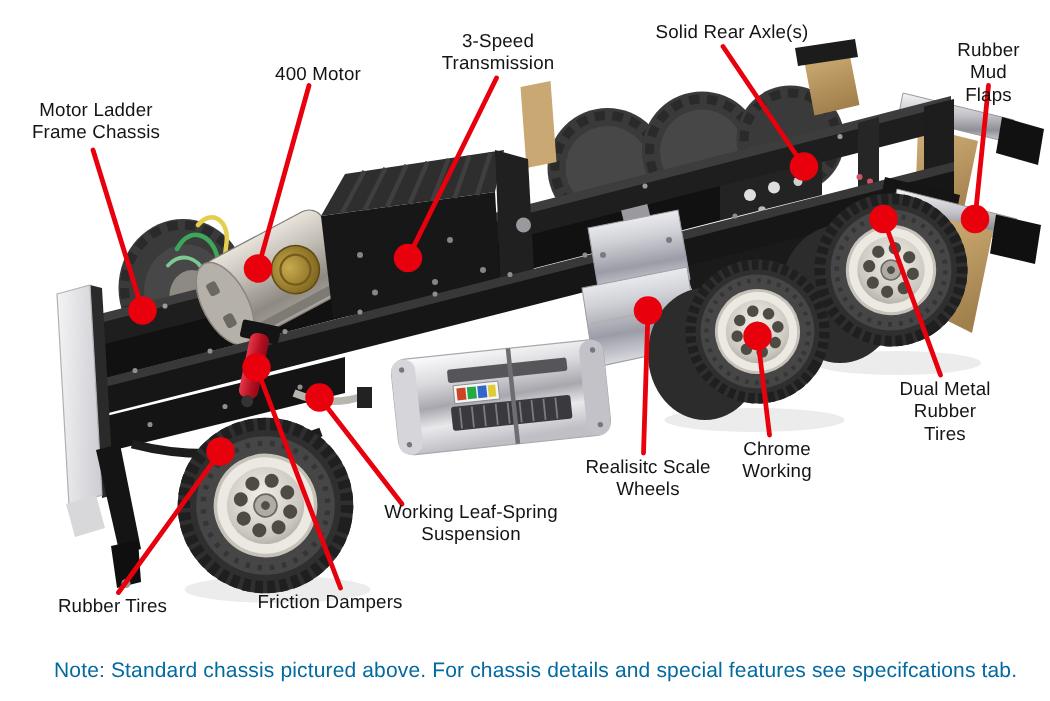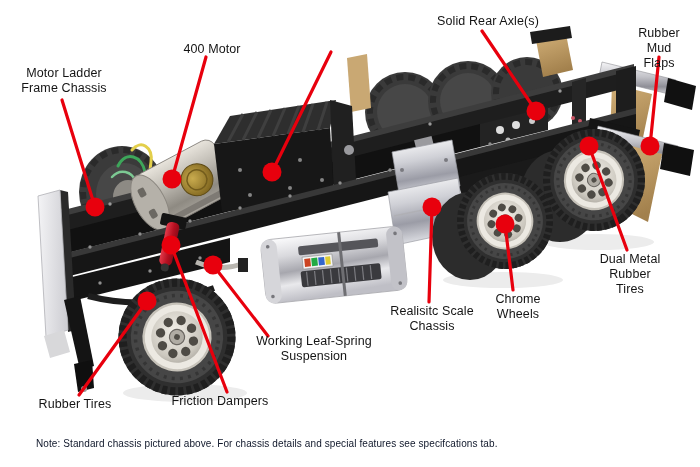--- a/index.html
+++ b/index.html
@@ -18,21 +18,21 @@
   .co-trans{left:332px;top:20px}
   .co-axle{left:488px;top:14px}
   .co-flaps{left:659px;top:26px}
   .co-dual{left:630px;top:252px}
   .co-chrome{left:518px;top:292px}
   .co-real{left:432px;top:304px}
   .co-leaf{left:314px;top:334px}
   .co-friction{left:220px;top:394px}
   .co-rubber{left:75px;top:397px}
   .note{
-    position:absolute;left:36px;top:438px;font-size:10px;color:#0f172a;
+    position:absolute;left:36px;top:438px;font-size:14px;color:#0369a1;
     white-space:nowrap;letter-spacing:0.1px;
   }
   .arrows line{stroke:var(--arrow,#e8000d);stroke-width:3.2;stroke-linecap:round;}
   .arrows circle{fill:var(--arrow,#e8000d);}
 </style>
 </head>
 <body style="background: rgb(255, 255, 255);">
 
 <div class="stage">
 
@@ -352,28 +352,30 @@
       <g>
           <line x1="79" y1="395" x2="147" y2="301"></line>
           <circle cx="147" cy="301" r="9.5"></circle>
         </g>
     </g>
   </svg>
 
   <div class="callout co-metal">Motor Ladder
 Frame Chassis</div>
   <div class="callout co-motor">400 Motor</div>
+  <div class="callout co-trans">3-Speed
+Transmission</div>
   <div class="callout co-flaps">Rubber
 Mud Flaps</div>
   <div class="callout co-axle">Solid Rear Axle(s)</div>
   <div class="callout co-dual">Dual Metal
 Rubber Tires</div>
   <div class="callout co-chrome">Chrome
+Working</div>
+  <div class="callout co-real">Realisitc Scale
 Wheels</div>
-  <div class="callout co-real">Realisitc Scale
-Chassis</div>
   <div class="callout co-leaf">Working Leaf-Spring
 Suspension</div>
   <div class="callout co-friction">Friction Dampers</div>
   <div class="callout co-rubber">Rubber Tires</div>
 
   <div class="note">Note: Standard chassis pictured above. For chassis details and special features see specifcations tab.</div>
 </div>
 
 </body></html>

